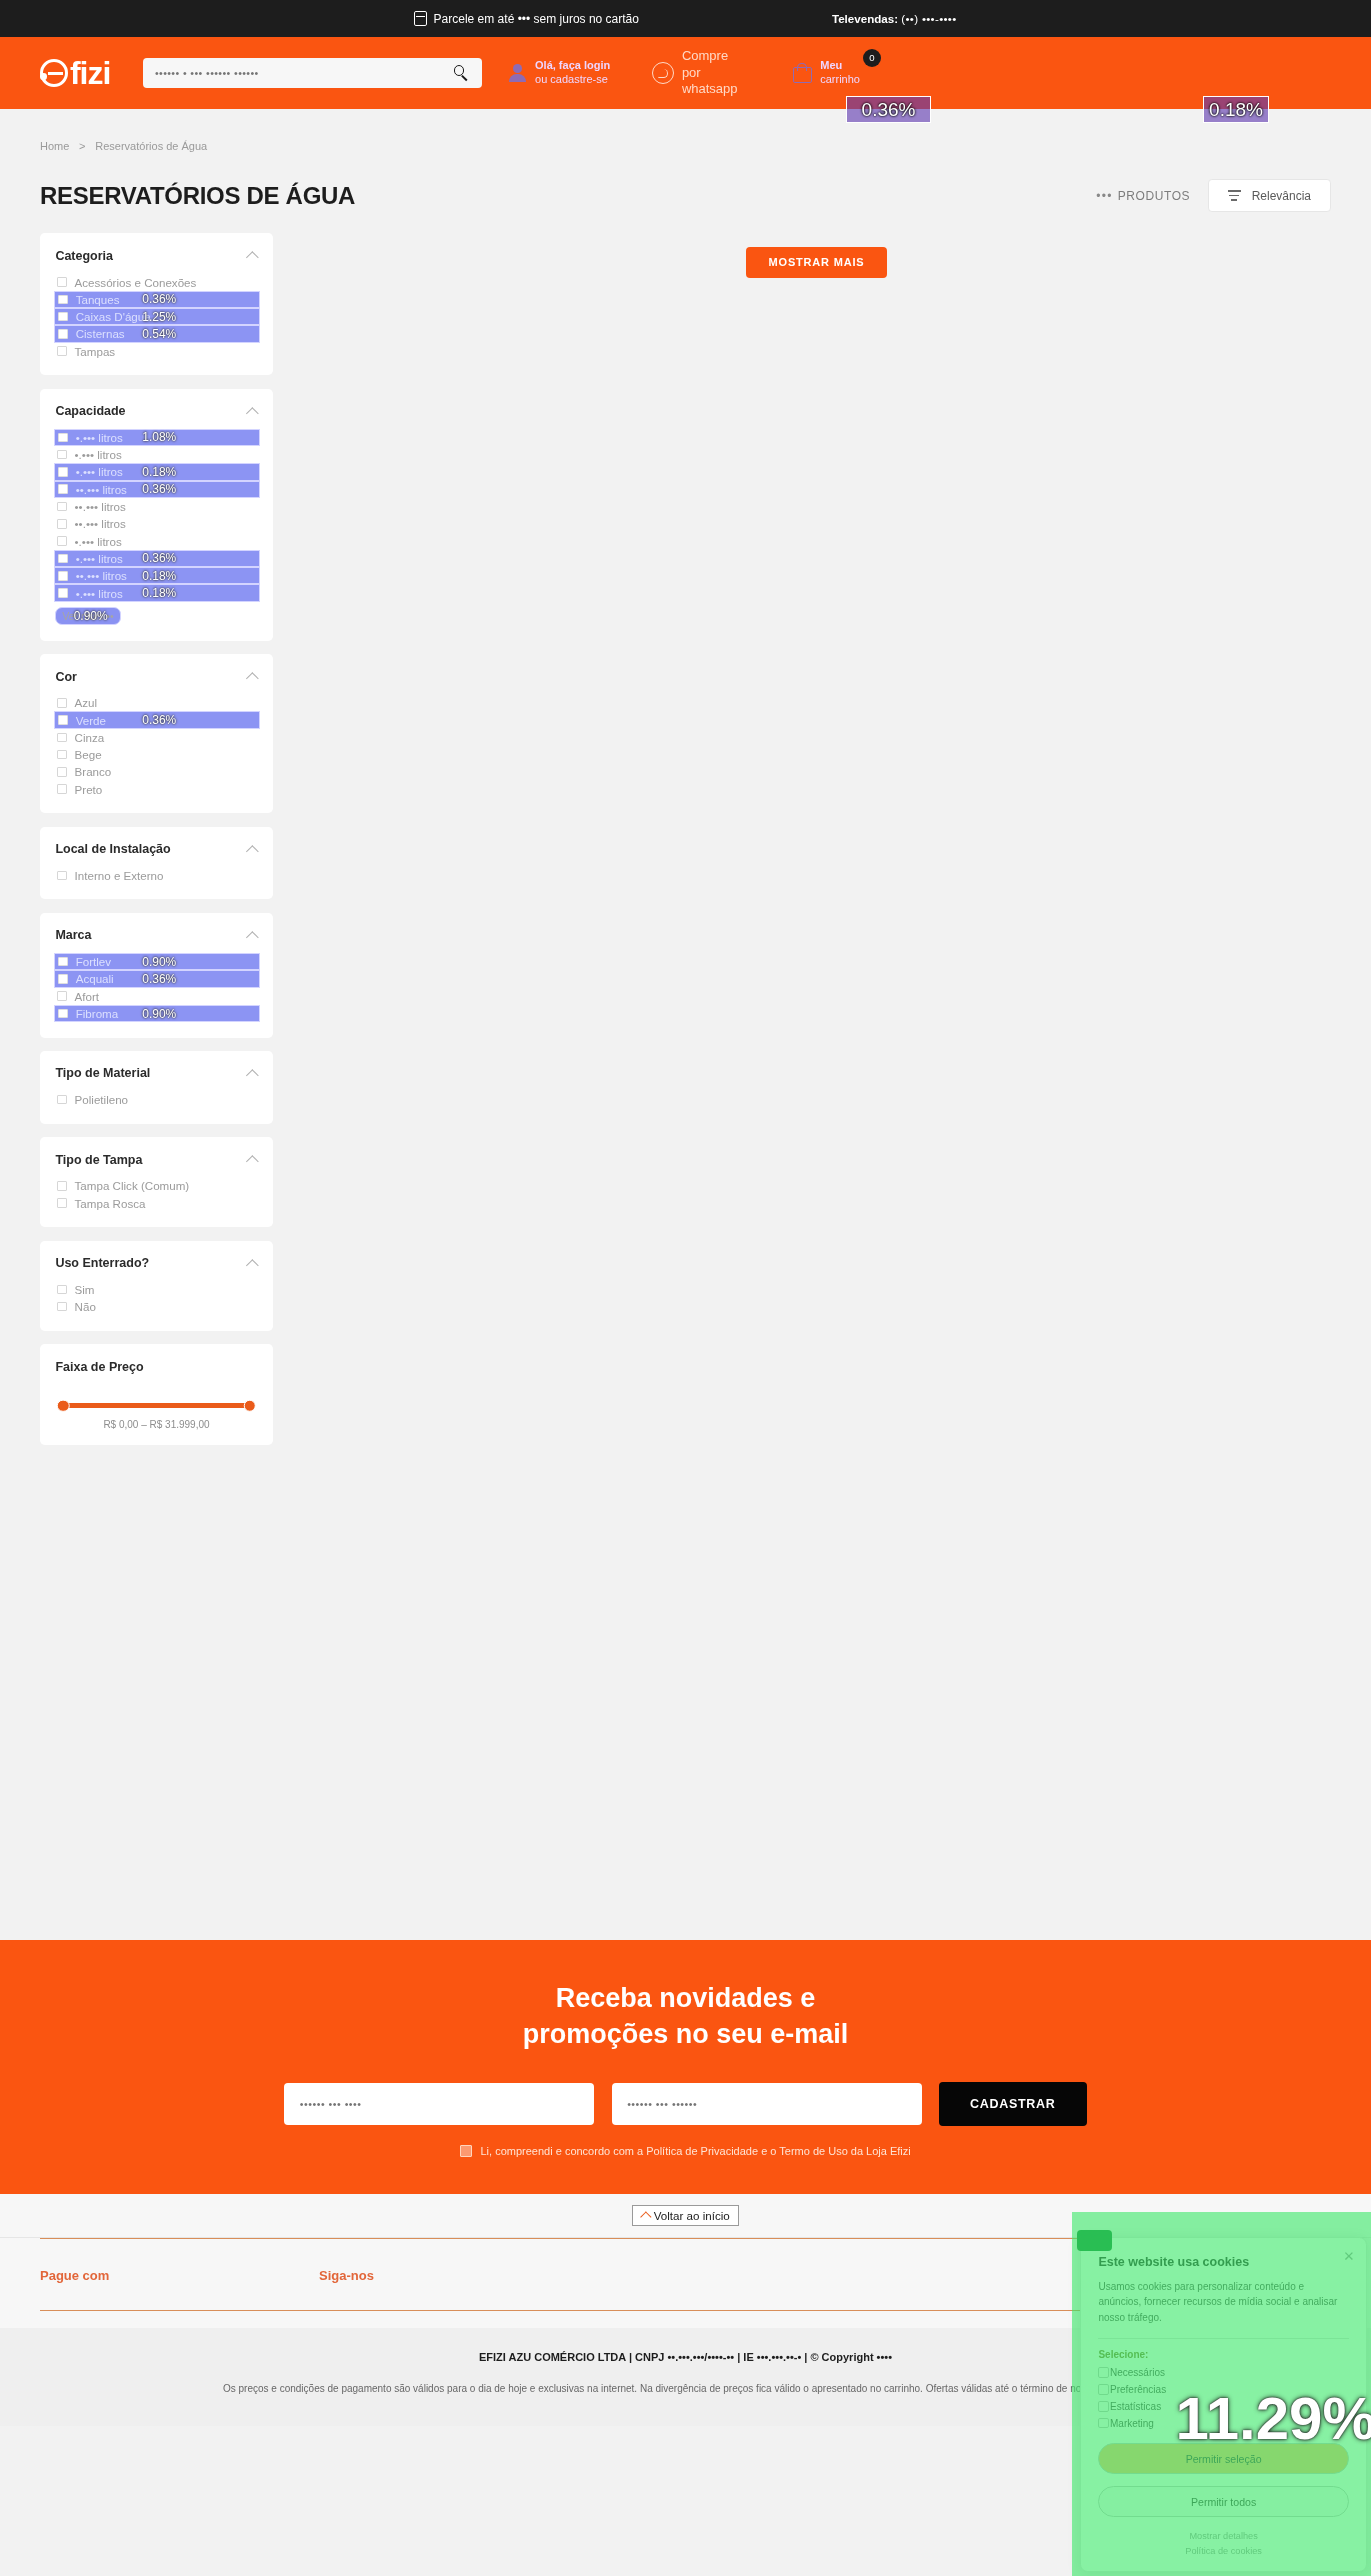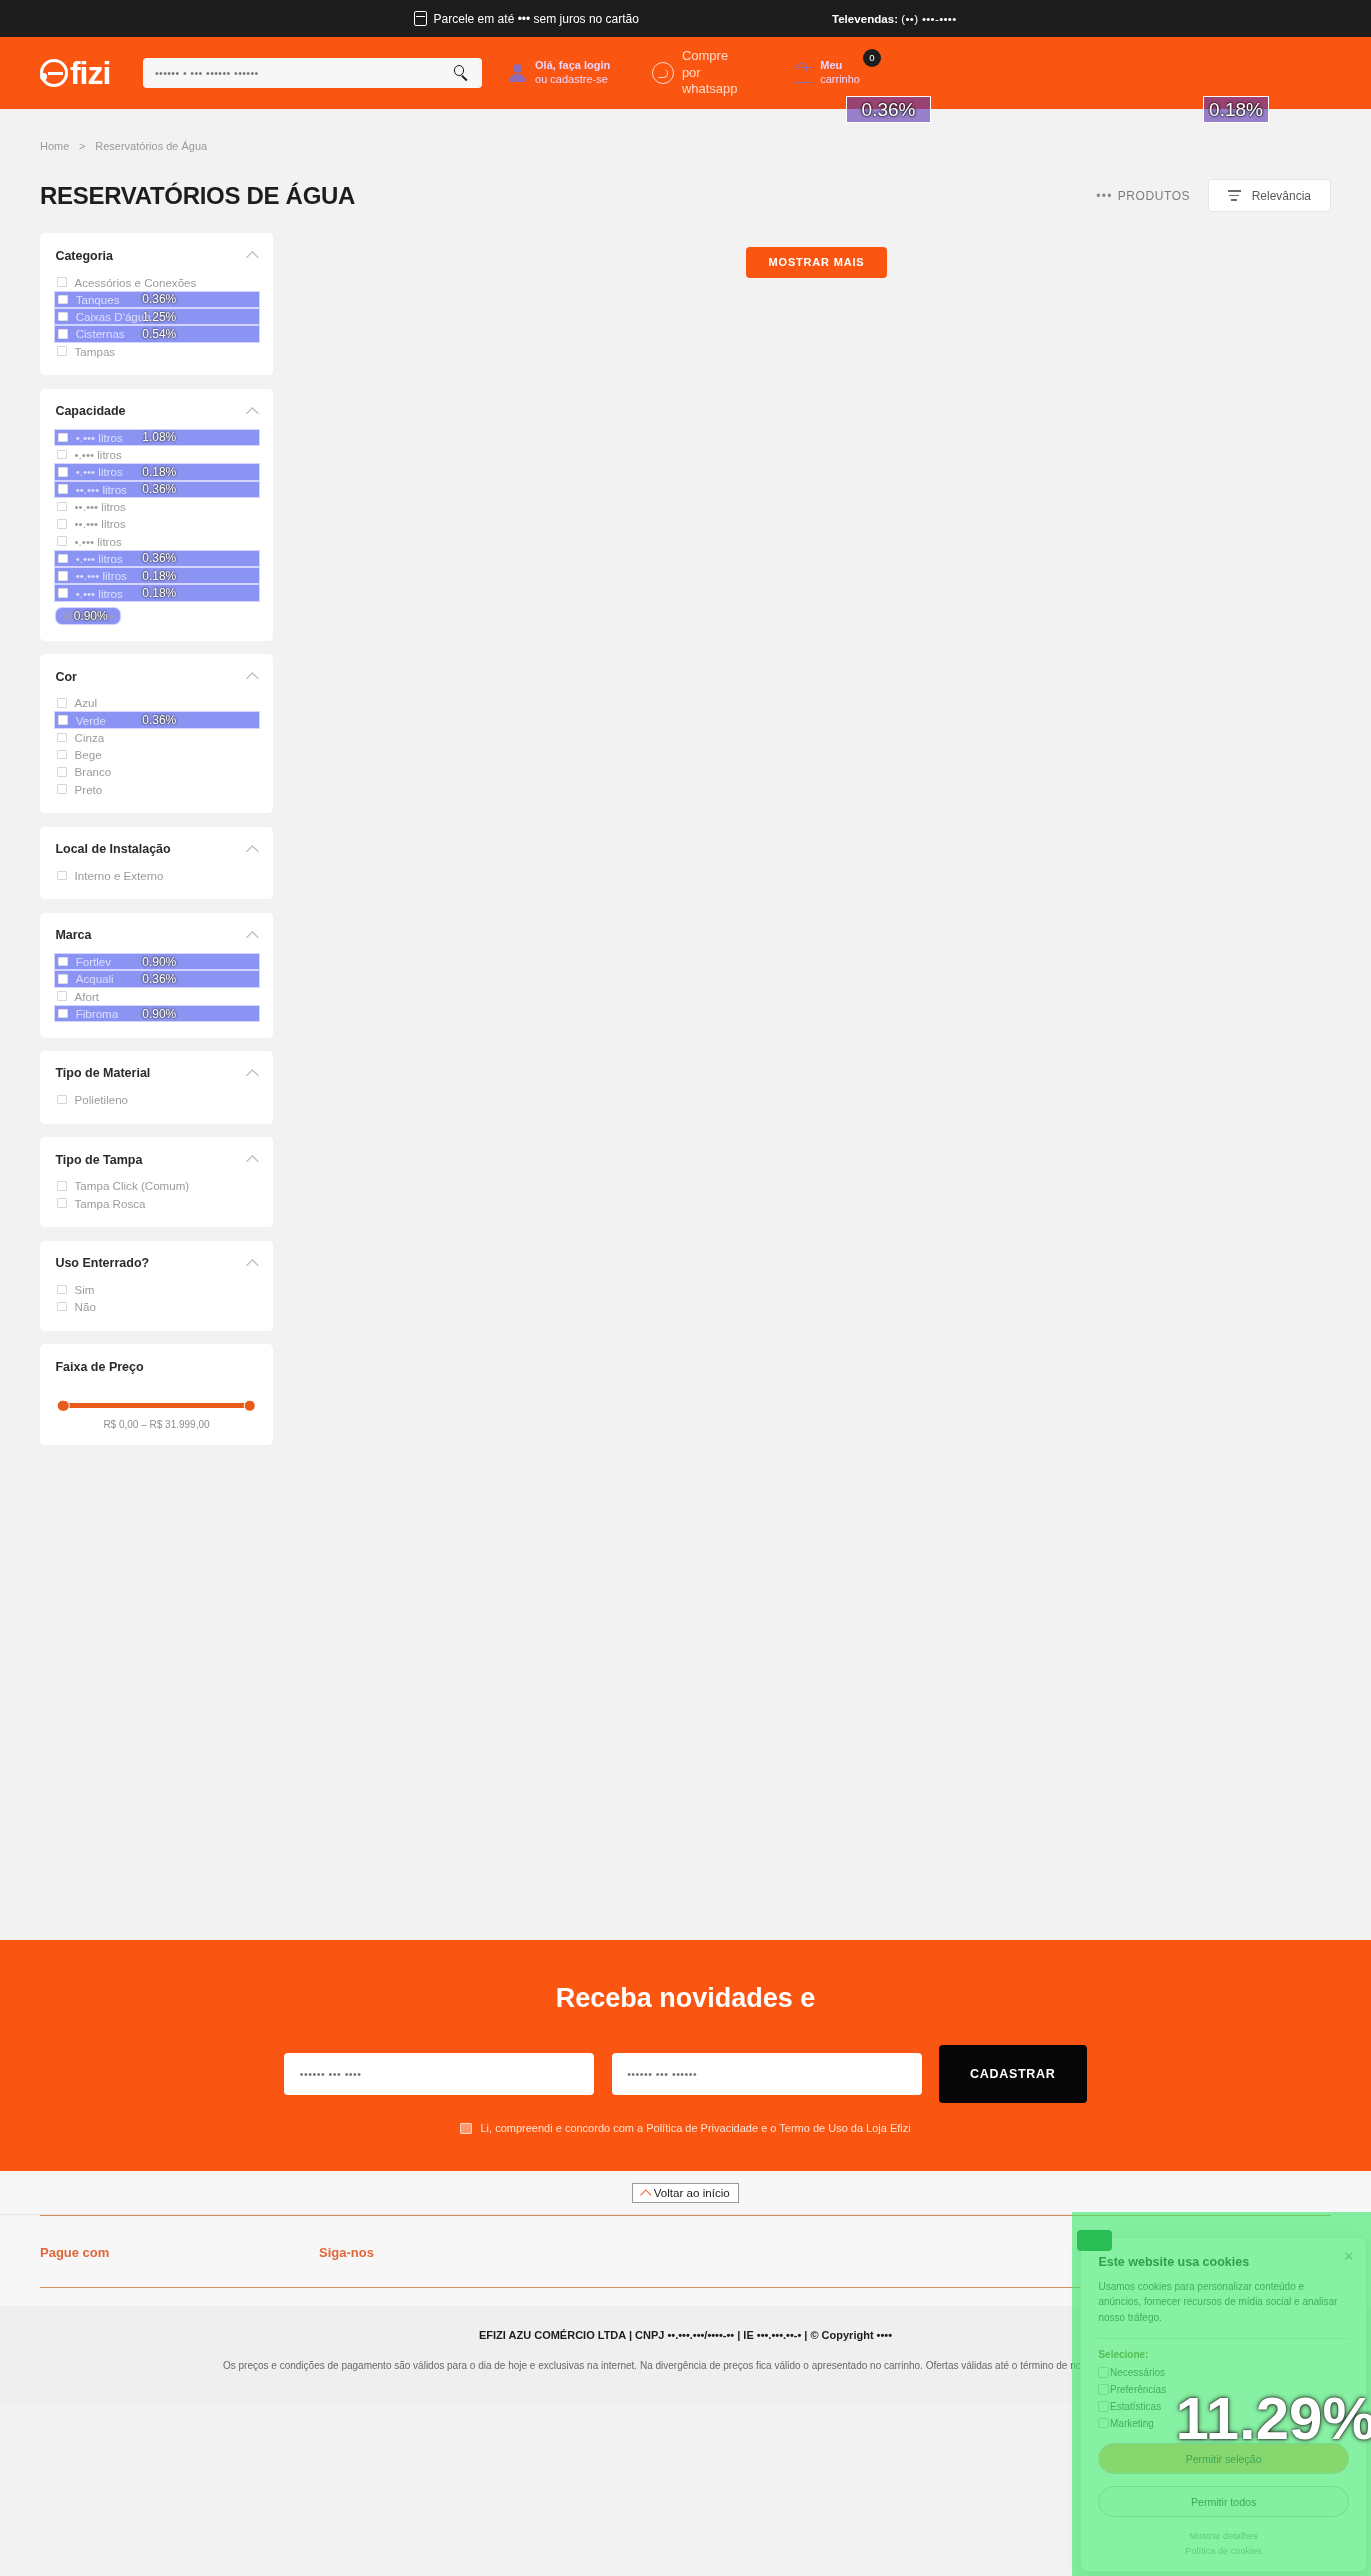--- a/index.html
+++ b/index.html
@@ -293,21 +293,21 @@
     display: flex; justify-content: center; gap: 17.3px; align-items: center;
   }
   .nl-input {
     width: 310px; height: 42px; border: none; border-radius: 3.9px;
     background: #fff; padding: 0 15.4px; font-size: 10.6px; color: #b5b5b5;
     outline: none; font-family: "Liberation Sans", sans-serif;
     letter-spacing: 0.5px;
   }
   .nl-btn {
     background: #060606; color: #fff; border: none; border-radius: 3.9px;
-    height: 58px; padding: 0 31px; font-size: 12.5px; font-weight: bold;
+    height: 44px; padding: 0 31px; font-size: 12.5px; font-weight: bold;
     letter-spacing: 0.7px; cursor: pointer;
     font-family: "Liberation Sans", sans-serif;
   }
   .nl-terms {
     margin-top: 19px; display: flex; align-items: center; justify-content: center;
     gap: 8.7px; font-size: 11px; color: #ffe4d4;
   }
   .nl-terms .cb2 {
     width: 11.6px; height: 11.6px; background: #fff6; border: 1px solid #ffd5bd;
     border-radius: 1px; display:inline-block;
@@ -706,20 +706,21 @@
 
     <div class="main-col">
       <button class="show-more">MOSTRAR MAIS</button>
     </div>
   </div>
 </div>
 
 <div class="newsletter">
   <div class="nl-title">
     <div>Receba novidades e</div>
+    <div>promoções no seu e-mail</div>
   </div>
   <div class="nl-form">
     <input class="nl-input" placeholder="•••••• ••• ••••" style="">
     <input class="nl-input" placeholder="•••••• ••• ••••••" style="">
     <button class="nl-btn">CADASTRAR</button>
   </div>
   <div class="nl-terms">
     <span class="cb2"></span>
     <span>Li, compreendi e concordo com a Política de Privacidade e o Termo de Uso da Loja Efizi</span>
   </div>

